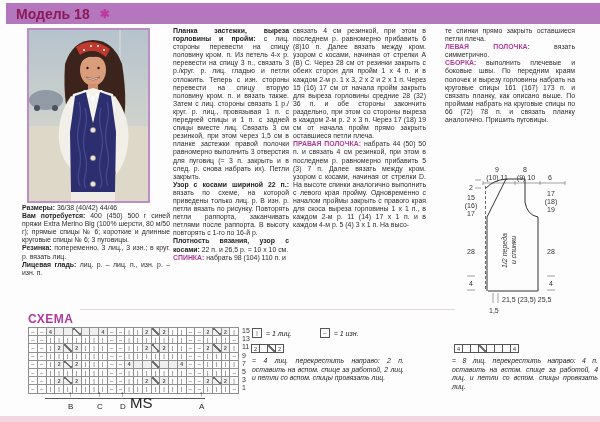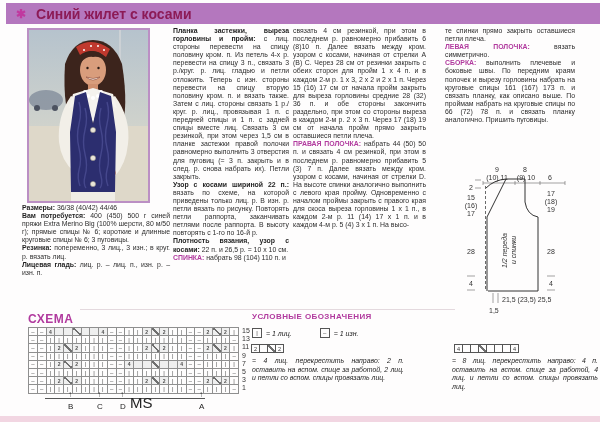--- a/index.html
+++ b/index.html
@@ -58,22 +58,22 @@
   .schematic .it{font-style:italic;}
   
   .bstrip{position:absolute;left:0;top:416px;width:600px;height:6px;background:#f2d6e2;}
 </style>
 </head>
 <body>
 
 <div id="page">
 
   <div class="hbar">
+    <span class="model">Модель 18</span>
     <span class="star">✱</span>
-    <span class="title">Синий жилет с косами</span>
   </div>
 
   <div class="photo">
     <svg width="119" height="171" viewBox="0 0 119 171">
       <defs>
         <linearGradient id="bg" x1="0" y1="0" x2="0" y2="1">
           <stop offset="0" stop-color="#b6c3cd"></stop>
             <stop offset=".55" stop-color="#cfd2cc"></stop>
             <stop offset="1" stop-color="#e6e0d2"></stop>
         </linearGradient>
@@ -399,21 +399,20 @@
       <div class="arrow-up" style="left: 68px;">↑</div>
       <div class="arrow-letter" style="left: 68px;">B</div>
       <div class="arrow-up" style="left: 97px;">↑</div>
       <div class="arrow-letter" style="left: 97px;">C</div>
       <div class="arrow-up" style="left: 120px;">↑</div>
       <div class="arrow-letter" style="left: 120px;">D</div>
       <div class="arrow-up" style="left: 199px;">↑</div>
       <div class="arrow-letter" style="left: 199px;">A</div>
     </div>
 
-  <div class="legend-head">УСЛОВНЫЕ ОБОЗНАЧЕНИЯ</div>
   <div class="legend-line1">
     <span class="lg-item">
       <span class="lg-box">|</span>
       <span>= 1 лиц.</span>
     </span>
     <span class="lg-item">
       <span class="lg-box">–</span>
       <span>= 1 изн.</span>
     </span>
   </div>

